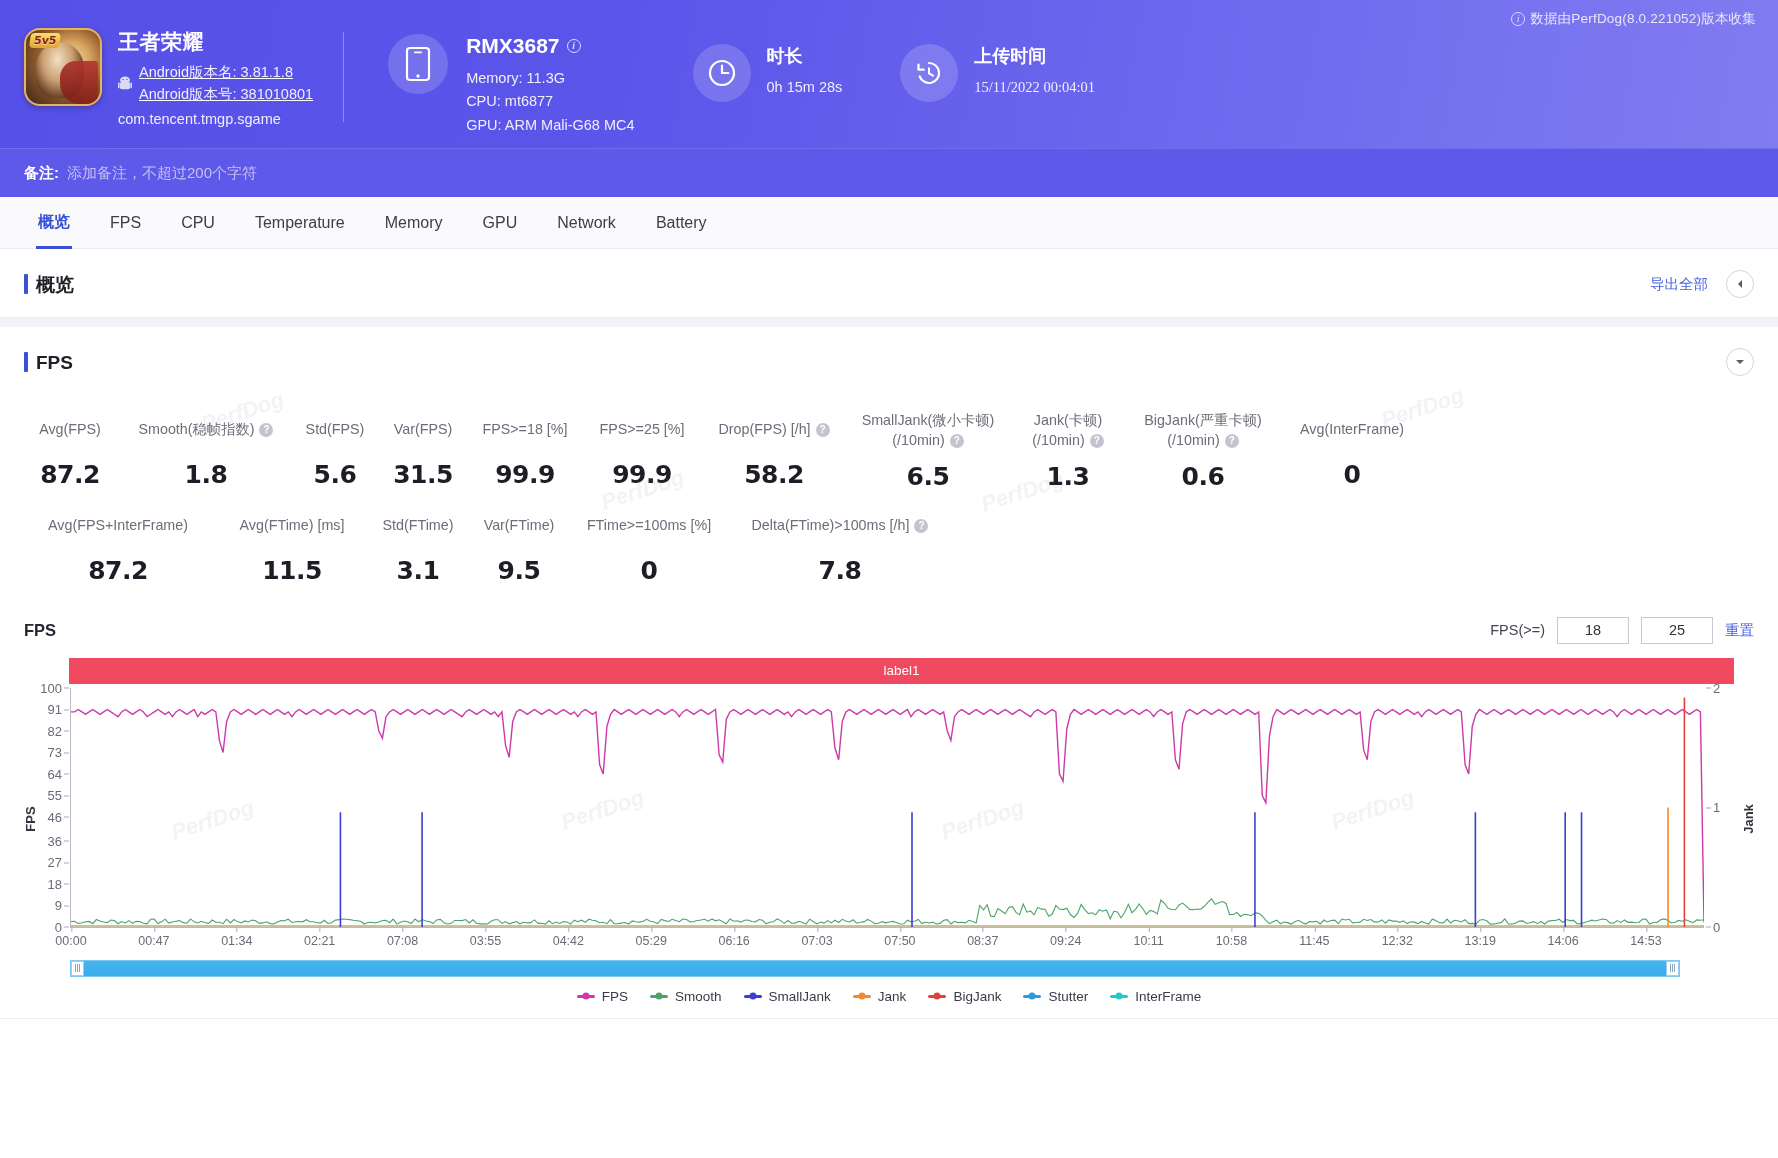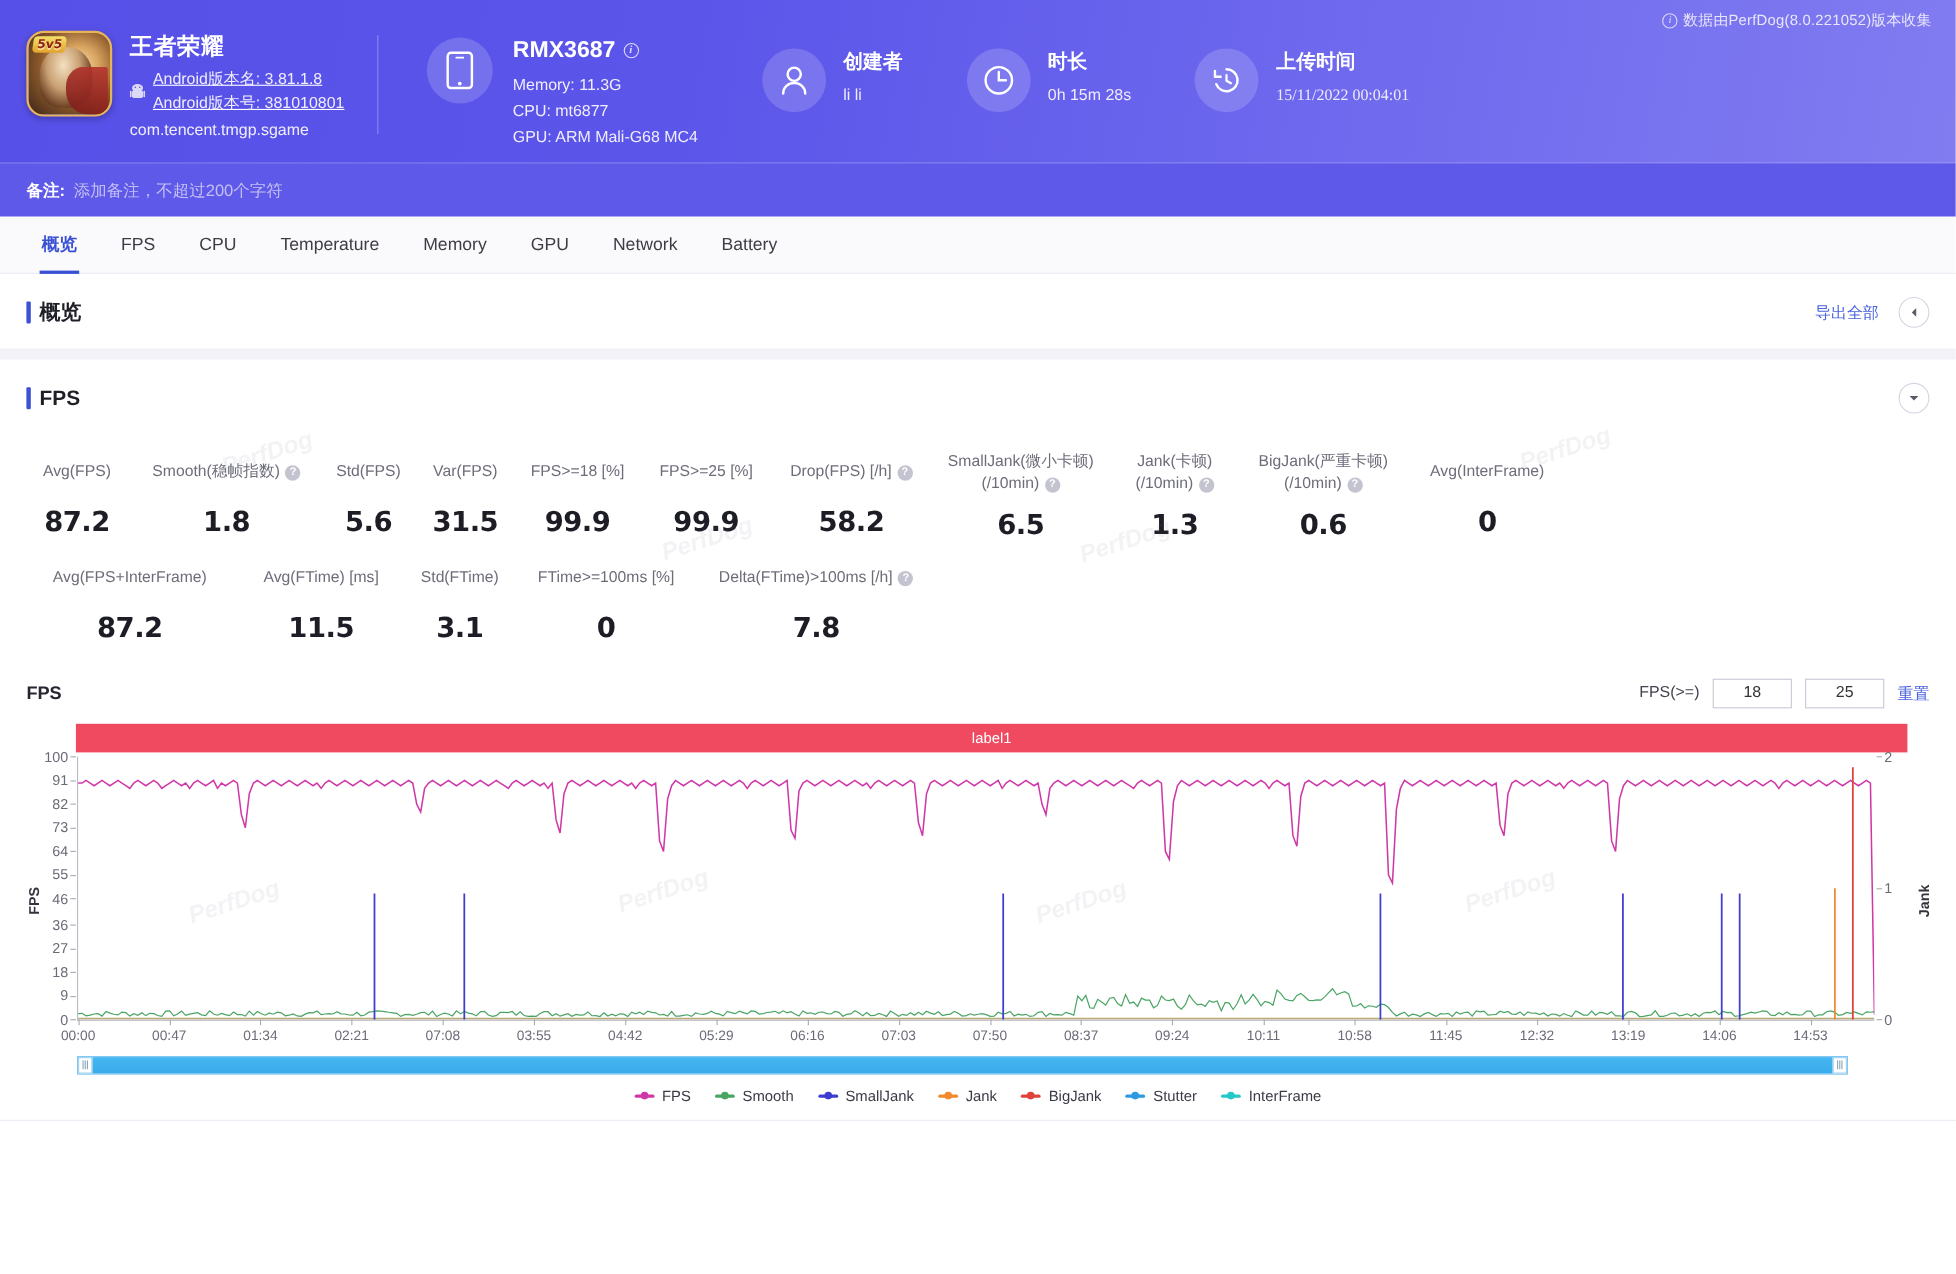--- a/index.html
+++ b/index.html
@@ -308,32 +308,20 @@
       <div class="dev-name">
         <span>RMX3687</span>
         <span class="info-circle">i</span>
       </div>
       <div class="dev-row">Memory: 11.3G</div>
       <div class="dev-row">CPU: mt6877</div>
       <div class="dev-row">GPU: ARM Mali-G68 MC4</div>
     </div>
   </div>
 
-  <div class="meta-block" style="margin-left:58px;">
-    <div class="circ-icon">
-      <svg width="26" height="28" viewBox="0 0 26 28">
-        <circle cx="13" cy="8.5" r="6" fill="none" stroke="#fff" stroke-width="2.2"></circle>
-        <path d="M3 26c0-6 4.6-9.5 10-9.5S23 20 23 26" fill="none" stroke="#fff" stroke-width="2.2" stroke-linecap="round"></path>
-      </svg>
-    </div>
-    <div>
-      <div class="meta-title">创建者</div>
-      <div class="meta-val">li li</div>
-    </div>
-  </div>
 
   <div class="meta-block" style="margin-left:58px;">
     <div class="circ-icon">
       <svg width="30" height="30" viewBox="0 0 30 30">
         <circle cx="15" cy="15" r="12" fill="none" stroke="#fff" stroke-width="2.2"></circle>
         <path d="M15 7.5V15h6.5" fill="none" stroke="#fff" stroke-width="2.2" stroke-linecap="round"></path>
       </svg>
     </div>
     <div>
       <div class="meta-title">时长</div>
@@ -516,20 +504,26 @@
           <div class="mlabel">
             <span>Avg(FTime) [ms]</span>
           </div>
           <div class="mval">11.5</div>
         </div>
         <div class="metric" style="width: 104px;">
           <div class="mlabel">
             <span>Std(FTime)</span>
           </div>
           <div class="mval">3.1</div>
+        </div>
+        <div class="metric" style="width: 98px;">
+          <div class="mlabel">
+            <span>Var(FTime)</span>
+          </div>
+          <div class="mval">9.5</div>
         </div>
         <div class="metric" style="width: 162px;">
           <div class="mlabel">
             <span>FTime&gt;=100ms [%]</span>
           </div>
           <div class="mval">0</div>
         </div>
         <div class="metric" style="width: 220px;">
           <div class="mlabel">
             <span>Delta(FTime)&gt;100ms [/h]</span>

